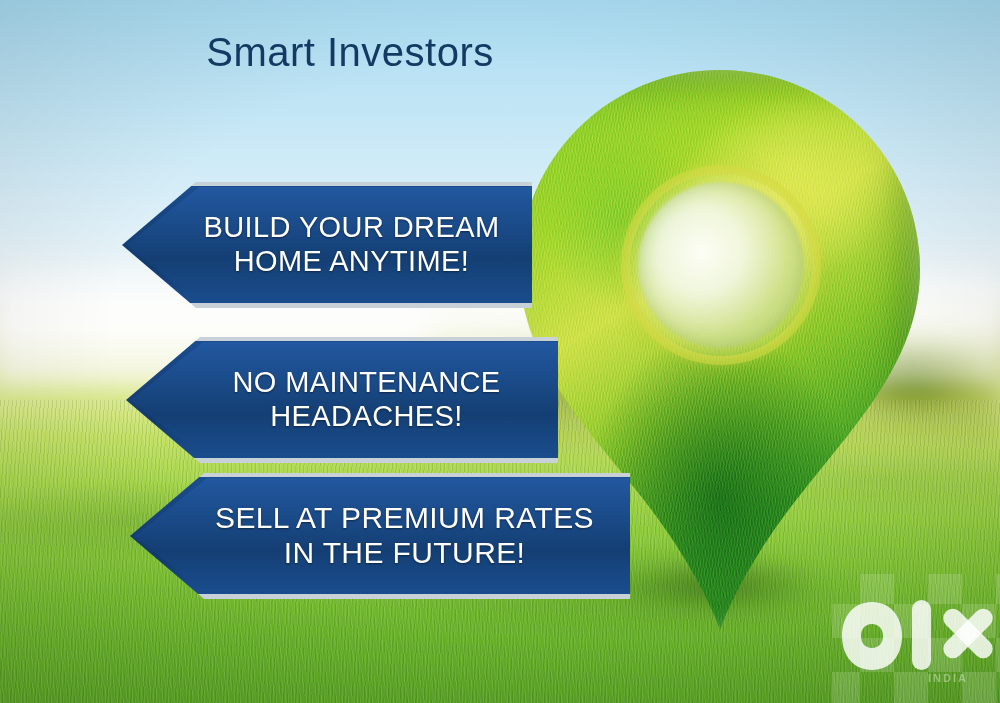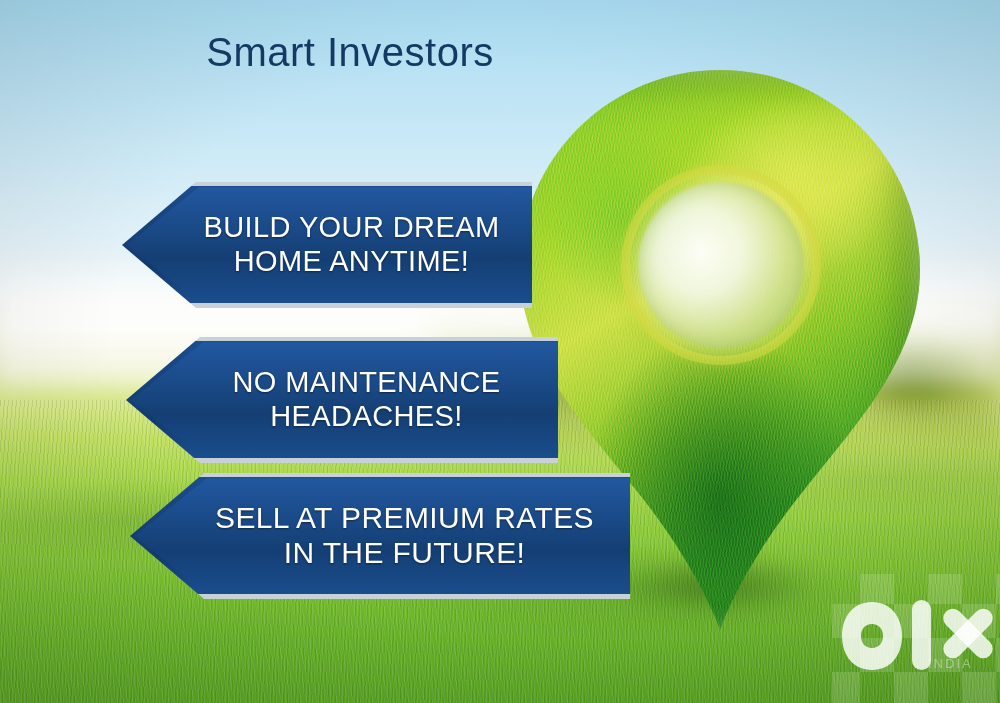--- a/index.html
+++ b/index.html
@@ -154,22 +154,22 @@
   .olx-check{
     position:absolute;inset:0;
     background:
       repeating-conic-gradient(rgba(255,255,255,.14) 0% 25%, rgba(255,255,255,0) 0% 50%);
     background-size:68px 68px;background-position:-6px -4px;
   }
   .olx-logo{
     position:absolute;left:6px;top:22px;width:158px;height:80px;
   }
   .olx-sub{
-    position:absolute;left:96px;top:82px;font-size:13px;letter-spacing:2px;
-    color:rgba(255,255,255,.38);font-weight:400;
+    position:absolute;left:96px;top:98px;font-size:11px;letter-spacing:2px;
+    color:rgba(255,255,255,.38);font-weight:700;
   }
 </style>
 </head>
 <body>
 
 <div id="stage">
 
   <div class="bg-sky"></div>
   <div class="bg-treeline"></div>
   <div class="bg-treeline2"></div>

